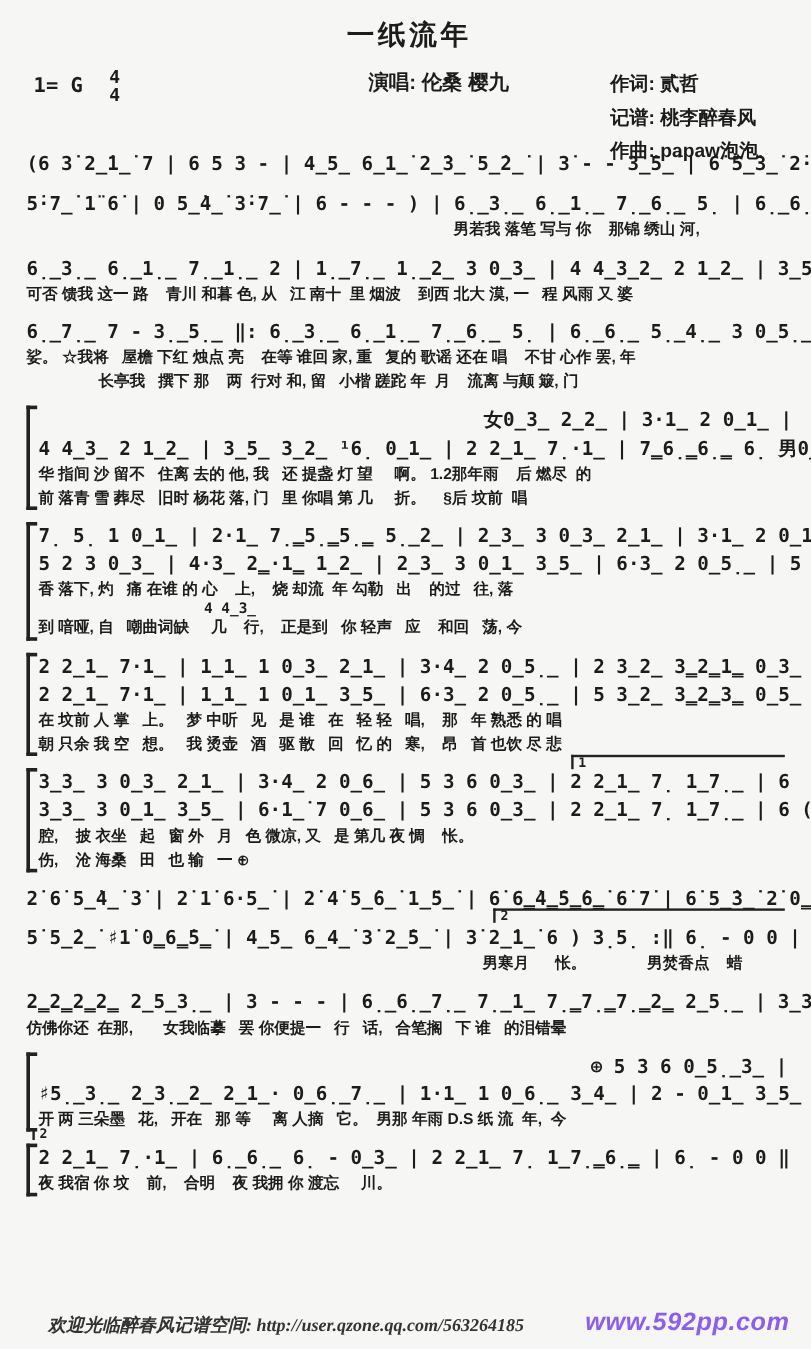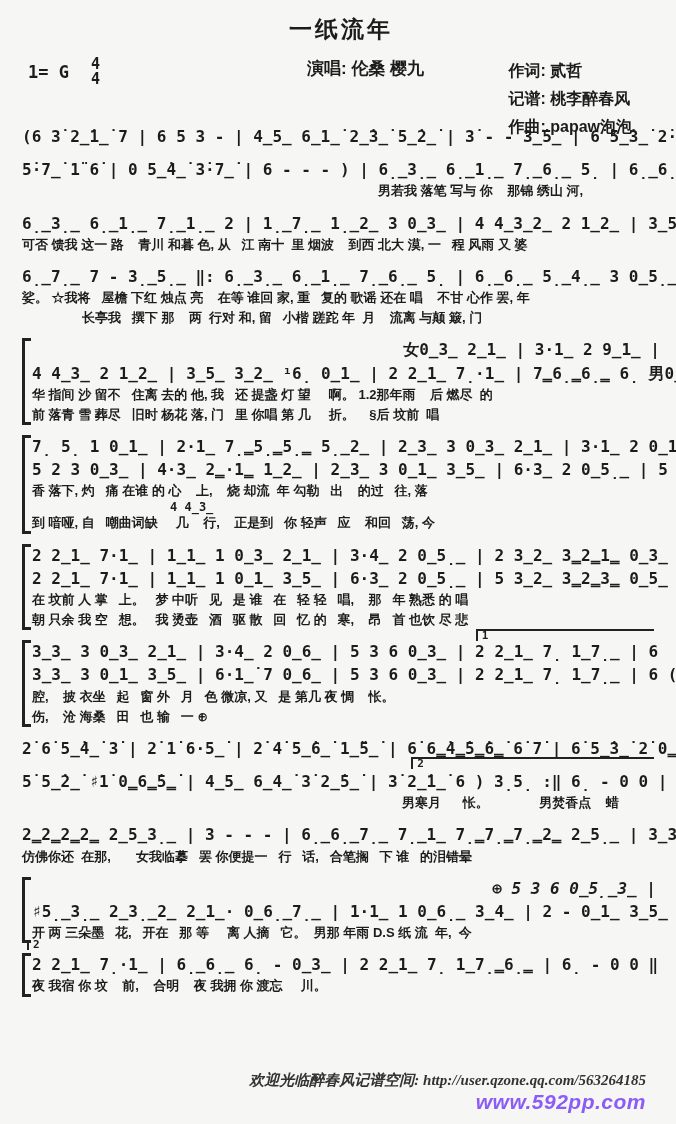--- a/index.html
+++ b/index.html
@@ -31,23 +31,23 @@
   .bracket::before,.bracket::after{content:"";position:absolute;left:-3px;width:9px;height:3px;background:#222;}
   .bracket::before{top:0;}
   .bracket::after{bottom:0;}
   .volta{position:absolute;border-top:2px solid #222;border-left:2px solid #222;height:10px;font-size:11px;font-weight:bold;line-height:10px;padding-left:4px;font-family:"DejaVu Sans Mono",monospace;}
   .volta-s8{top:-11px;left:71%;right:1%;}
   .volta-s10{top:-13px;left:61%;right:1%;}
   .volta-s13{top:-13px;left:2px;width:42px;border-top:none;}
   .indent-s2{padding-left:356px;}
   .indent-s4b{padding-left:60px;}
   .indent-s10{padding-left:380px;}
-  .indent-s12u{padding-right:4px;font-style:italic;}
+  .indent-s12u{padding-right:4px;}
   
-  .footer{position:absolute;left:0;right:16px;bottom:10px;display:flex;align-items:flex-end;justify-content:space-between;padding:0 14px 0 40px;flex-direction:column;}
+  .footer{position:absolute;left:0;right:4px;bottom:10px;display:flex;align-items:flex-end;justify-content:space-between;padding:0 14px 0 40px;}
   .footer-left{font-family:"Liberation Serif",serif;font-style:italic;font-size:15px;font-weight:bold;color:#333;}
   .footer-right{font-family:"Liberation Sans",sans-serif;font-style:italic;font-weight:bold;font-size:21px;color:#8b5cf6;letter-spacing:0.5px;}
 </style>
 </head>
 <body>
 
 <div class="sheet">
 
   <div class="title">一纸流年</div>
 
@@ -81,21 +81,21 @@
     <div class="lyrics">可否 馈我 这一 路    青川 和暮 色, 从   江 南十  里 烟波    到西 北大 漠, 一   程 风雨 又 婆</div>
   </div>
 
   <div class="system">
     <div class="notes">6̣̲7̣̲ 7 - 3̣̲5̣̲ ‖: 6̣̲3̣̲ 6̣̲1̣̲ 7̣̲6̣̲ 5̣ | 6̣̲6̣̲ 5̣̲4̣̲ 3 0̲5̣̲ | 6̣̲3̣̲ 6̣̲1̣̲ 7̣̲1̣̲ 2 | 1̣̲7̣̲ 1̣̲5̣̲ 3 0̲3̲ |</div>
     <div class="lyrics">娑。 ☆我将   屋檐 下红 烛点 亮    在等 谁回 家, 重   复的 歌谣 还在 唱    不甘 心作 罢, 年</div>
     <div class="lyrics indent-s4b">长亭我   撰下 那    两  行对 和, 留   小楷 蹉跎 年  月    流离 与颠 簸, 门</div>
   </div>
 
   <div class="system bracket">
-    <div class="upper">女0̲3̲ 2̲1̲ | 3·1̲ 2 9̲1̲ |</div>
+    <div class="upper">女0̲3̲ 2̲2̲ | 3·1̲ 2 0̲1̲ |</div>
     <div class="notes">4 4̲3̲ 2 1̲2̲ | 3̲5̲ 3̲2̲ ¹6̣ 0̲1̲ | 2 2̲1̲ 7̣·1̲ | 7̳6̣̳6̣̳ 6̣ 男0̲1̲ 3̲5̲ | 6·3̲ 2 0̲5̣̲ |</div>
     <div class="lyrics">华 指间 沙 留不   住离 去的 他, 我   还 提盏 灯 望     啊。 1.2那年雨    后 燃尽  的</div>
     <div class="lyrics">前 落青 雪 葬尽   旧时 杨花 落, 门   里 你唱 第 几     折。    §后 坟前  唱</div>
   </div>
 
   <div class="system bracket">
     <div class="upper" style="text-align:left">7̣ 5̣ 1 0̲1̲ | 2·1̲ 7̣̳5̣̳5̣̳ 5̣̲2̲ | 2̲3̲ 3 0̲3̲ 2̲1̲ | 3·1̲ 2 0̲1̲ | 7̣ 2̲·1̲ 1 0̲3̲ |</div>
     <div class="notes">5 2 3 0̲3̲ | 4·3̲ 2̳·1̳ 1̲2̲ | 2̲3̲ 3 0̲1̲ 3̲5̲ | 6·3̲ 2 0̲5̣̲ | 5 3 2 1 0̲3̲ |</div>
     <div class="lyrics">香 落下, 灼   痛 在谁 的 心    上,    烧 却流  年 勾勒   出    的过   往, 落</div>
     <div class="small-notes">4 4̲3̲</div>

